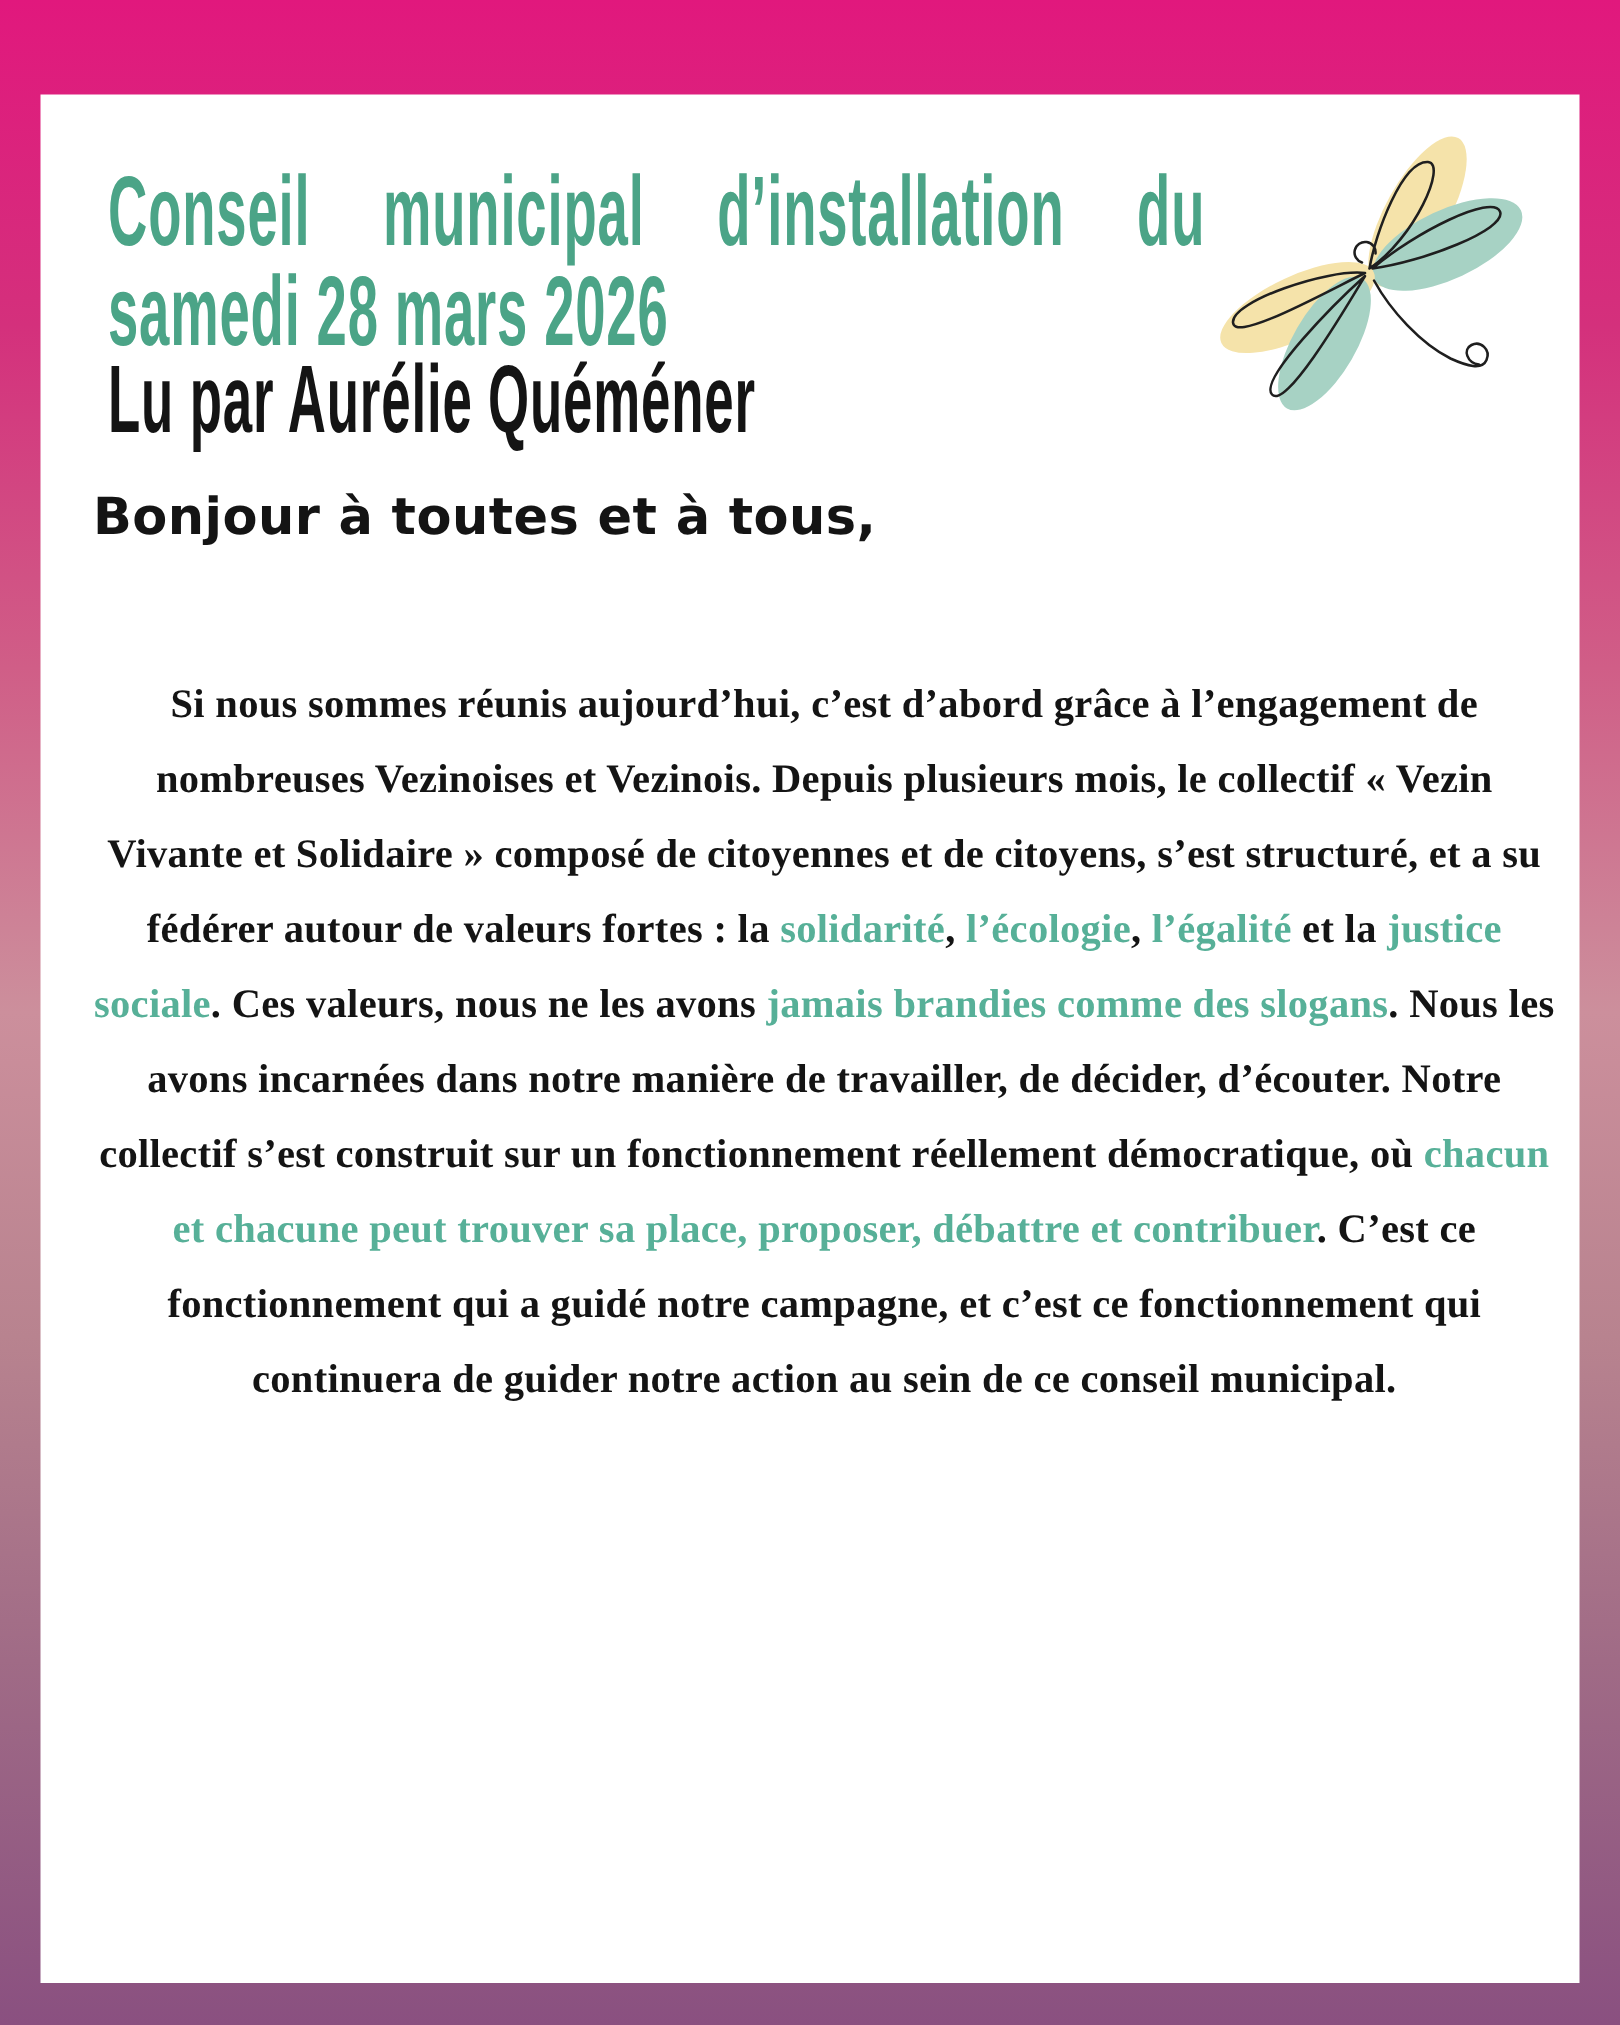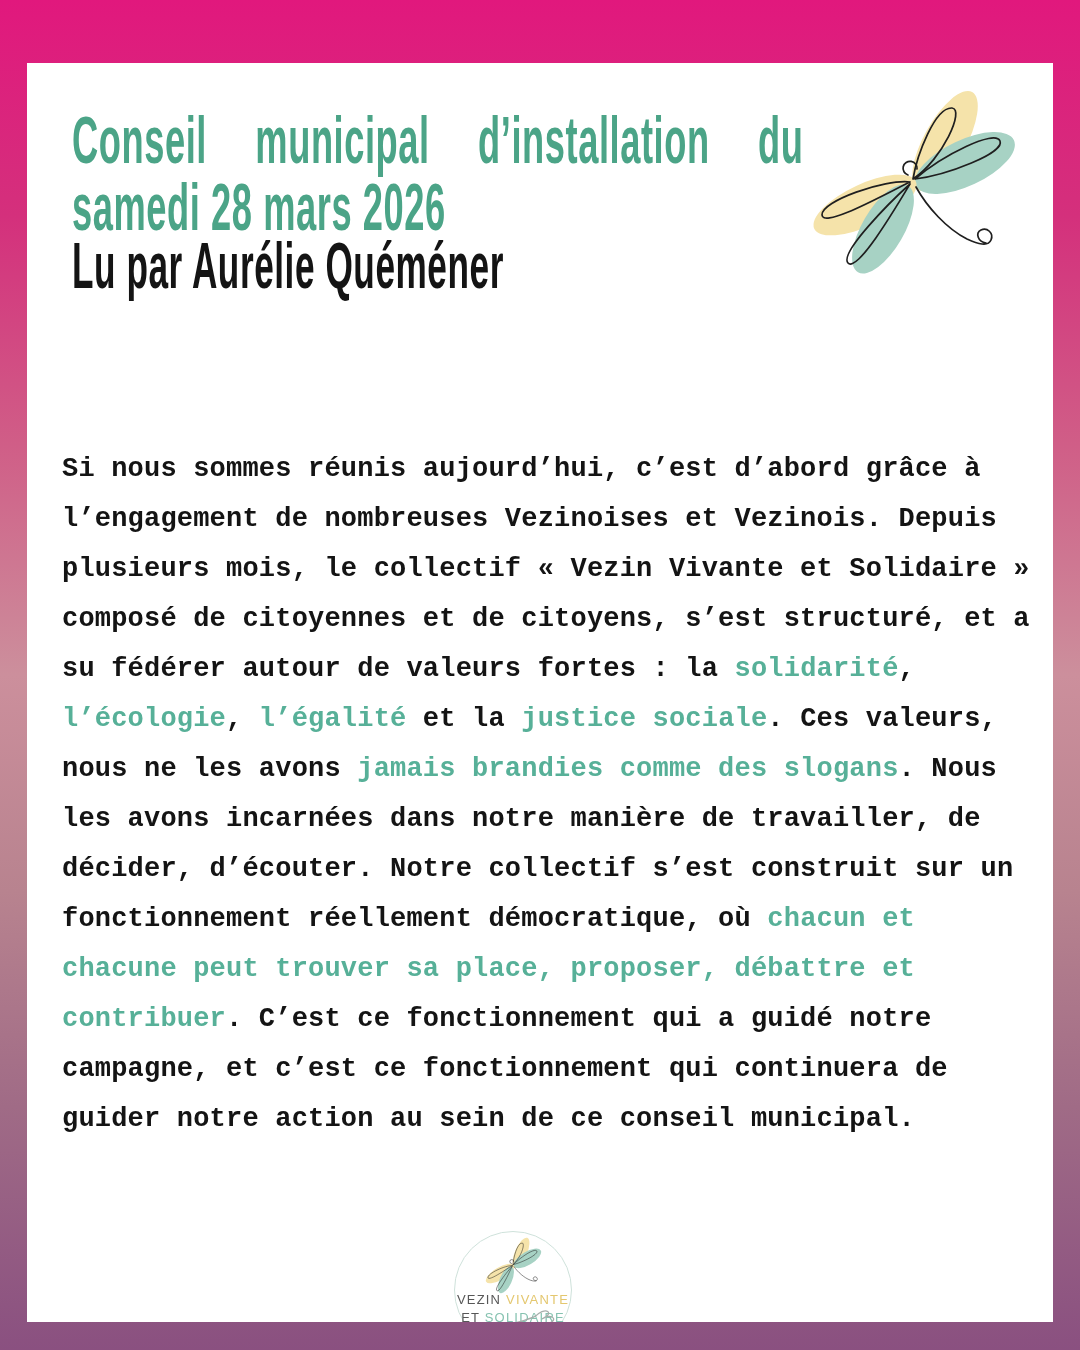--- a/index.html
+++ b/index.html
@@ -38,23 +38,23 @@
   .t-line2{top:111px;}
   .subtitle{position:absolute;left:45px;top:172px;width:1330px;color:var(--ink);
     font-size:64px;line-height:62px;transform:scaleX(0.55);}
   .greeting{
     position:absolute;left:35px;top:262px;
     font-family:"DejaVu Sans",sans-serif;font-weight:700;
     font-size:34px;color:var(--ink);letter-spacing:.3px;
   }
   .bodytext{
     position:absolute;left:35px;top:381px;width:975px;
-    font-family:Liberation Mono, monospace;font-weight:700;
+    font-family:Liberation Serif, serif;font-weight:700;
     font-size:27px;line-height:50px;color:var(--ink);letter-spacing:.2px;
-    text-align:left;
+    text-align:center;
   }
   .bodytext .hl{color:var(--hl);}
   .dragonfly-big{position:absolute;left:768px;top:18px;width:255px;height:215px;}
   .logo{
     position:absolute;left:427px;top:1168px;width:118px;height:118px;
     border:1px solid #cfe2db;border-radius:50%;background:#fff;
   }
   .logo-dragonfly{position:absolute;left:24px;top:4px;width:74px;height:62px;transform:rotate(-6deg);}
   .logo-words{
     position:absolute;left:0;width:100%;text-align:center;
@@ -99,34 +99,19 @@
   <div class="panel">
 
     <div class="t-line t-line1 condensed">Conseil municipal d’installation du</div>
     <div class="t-line t-line2 condensed">samedi 28 mars 2026</div>
     <div class="subtitle condensed">Lu par Aurélie Quéméner</div>
 
     <svg class="dragonfly-big" viewBox="0 0 255 215">
       <use href="#dragonfly"></use>
     </svg>
 
+    <div class="greeting">Bonjour à toutes et à tous,</div>
 
     <div class="bodytext"><span>Si nous sommes réunis aujourd’hui, c’est d’abord grâce à l’engagement de nombreuses Vezinoises et Vezinois. Depuis plusieurs mois, le collectif « Vezin Vivante et Solidaire » composé de citoyennes et de citoyens, s’est structuré, et a su fédérer autour de valeurs fortes : la </span><span class="hl">solidarité</span><span>, </span><span class="hl">l’écologie</span><span>, </span><span class="hl">l’égalité</span><span> et la </span><span class="hl">justice sociale</span><span>. Ces valeurs, nous ne les avons </span><span class="hl">jamais brandies comme des slogans</span><span>. Nous les avons incarnées dans notre manière de travailler, de décider, d’écouter. Notre collectif s’est construit sur un fonctionnement réellement démocratique, où </span><span class="hl">chacun et chacune peut trouver sa place, proposer, débattre et contribuer</span><span>. C’est ce fonctionnement qui a guidé notre campagne, et c’est ce fonctionnement qui continuera de guider notre action au sein de ce conseil municipal.</span></div>
 
-    <div class="logo">
-      <svg class="logo-dragonfly" viewBox="0 0 255 215">
-        <use href="#dragonfly"></use>
-      </svg>
-      <div class="logo-words l1">
-        <span>VEZIN</span>
-        <span class="gold">VIVANTE</span>
-      </div>
-      <div class="logo-words l2">
-        <span>ET</span>
-        <span class="teal">SOLIDAIRE</span>
-      </div>
-      <svg class="logo-hand" viewBox="0 0 100 60">
-        <use href="#hand"></use>
-      </svg>
-    </div>
 
   </div>
 </div>
 
 </body></html>

